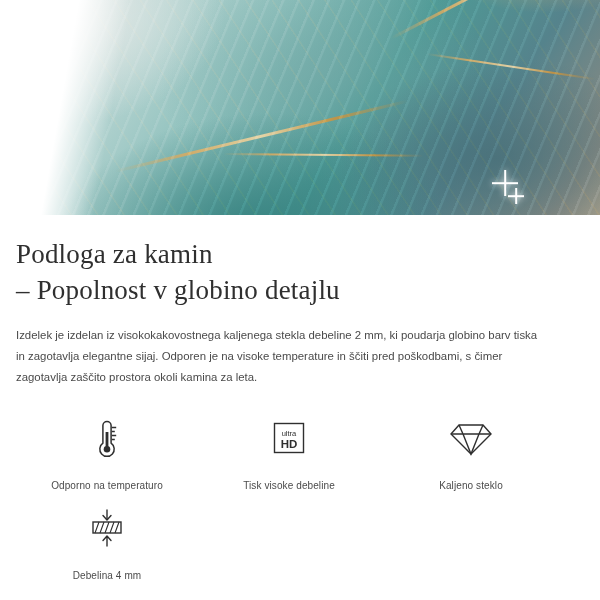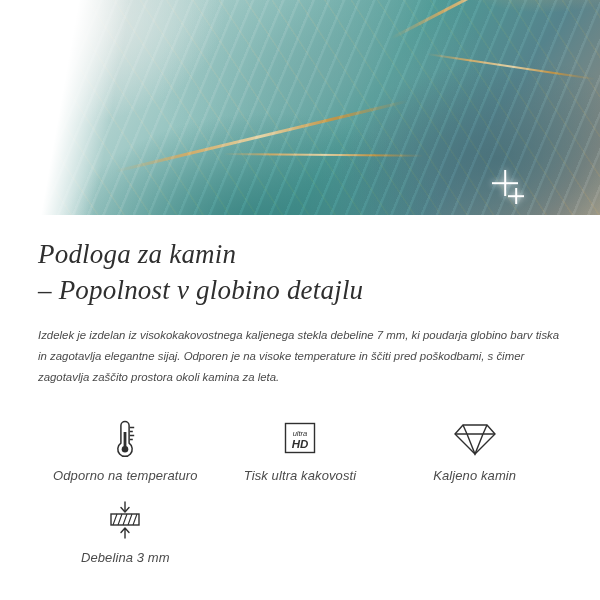--- a/index.html
+++ b/index.html
@@ -94,22 +94,21 @@
   }
   .sparkle::before { width: 26px; height: 1.6px; }
   .sparkle::after  { width: 1.6px; height: 26px; }
   .sp1 { left: 492px; top: 170px; }
   .sp2 { left: 508px; top: 188px; width: 16px; height: 16px; }
   .sp2::before { width: 16px; }
   .sp2::after  { height: 16px; }
 
   
   .content {
-    padding: 22px 38px 0 38px;
-    font-style: italic;
+    padding: 22px 38px 0 16px;
   }
   h1.title {
     margin: 0;
     font-family: "Liberation Serif", serif;
     font-weight: 400;
     font-size: 27px;
     line-height: 1.32;
     color: #2f2f2f;
     letter-spacing: .2px;
   }
@@ -136,22 +135,22 @@
     align-items: center;
     justify-content: flex-start;
   }
   .feature .ico {
     height: 46px;
     display: flex;
     align-items: center;
     justify-content: center;
   }
   .feature .cap {
-    margin-top: 7px;
-    font-size: 13px;
+    margin-top: 19px;
+    font-size: 10px;
     color: #4b4b4b;
     text-align: center;
     letter-spacing: .1px;
   }
   svg { display: block; }
 </style>
 </head>
 <body>
 
 <div class="page">
@@ -168,21 +167,21 @@
     <div class="sparkle sp1"></div>
     <div class="sparkle sp2"></div>
   </div>
 
   <div class="content">
     <h1 class="title">
       <span>Podloga za kamin</span>
       <span class="line2">– Popolnost v globino detajlu</span>
     </h1>
 
-    <p class="desc">Izdelek je izdelan iz visokokakovostnega kaljenega stekla debeline 7 mm, ki poudarja globino barv tiska in zagotavlja elegantne sijaj. Odporen je na visoke temperature in ščiti pred poškodbami, s čimer zagotavlja zaščito prostora okoli kamina za leta.</p>
+    <p class="desc">Izdelek je izdelan iz visokokakovostnega kaljenega stekla debeline 2 mm, ki poudarja globino barv tiska in zagotavlja elegantne sijaj. Odporen je na visoke temperature in ščiti pred poškodbami, s čimer zagotavlja zaščito prostora okoli kamina za leta.</p>
 
     <div class="features">
 
       <div class="feature">
         <div class="ico">
           <svg width="34" height="44" viewBox="0 0 34 44" fill="none" stroke="#2f2f2f" stroke-width="1.5">
             <path d="M17 5.5c-2.3 0-4.1 1.8-4.1 4.1v17.6a7.2 7.2 0 1 0 8.2 0V9.6c0-2.3-1.8-4.1-4.1-4.1z"></path>
             <circle cx="17" cy="33.2" r="3.3" fill="#2f2f2f" stroke="none"></circle>
             <rect x="15.6" y="16" width="2.8" height="15" fill="#2f2f2f" stroke="none"></rect>
             <path d="M21.8 11.5h4.4M21.8 15.5h3M21.8 19.5h4.4M21.8 23.5h3"></path>
@@ -192,44 +191,44 @@
       </div>
 
       <div class="feature">
         <div class="ico">
           <svg width="42" height="42" viewBox="0 0 42 42">
             <rect x="6.5" y="6.5" width="29" height="29" fill="none" stroke="#2f2f2f" stroke-width="1.4"></rect>
             <text x="21" y="19" text-anchor="middle" font-family="Liberation Sans, sans-serif" font-size="7.5" fill="#2f2f2f">ultra</text>
             <text x="21" y="31" text-anchor="middle" font-family="Liberation Sans, sans-serif" font-size="11.5" font-weight="bold" fill="#2f2f2f">HD</text>
           </svg>
         </div>
-        <div class="cap">Tisk ultra kakovosti</div>
+        <div class="cap">Tisk visoke debeline</div>
       </div>
 
 
       <div class="feature">
         <div class="ico">
           <svg width="44" height="38" viewBox="0 0 44 38" fill="none" stroke="#2f2f2f" stroke-width="1.4">
             <path d="M10 6h24l8 9-20 20L2 15l8-9z"></path>
             <path d="M2 15h40M10 6l4 9 8 20 8-20 4-9M14 15h16"></path>
           </svg>
         </div>
-        <div class="cap">Kaljeno kamin</div>
+        <div class="cap">Kaljeno steklo</div>
       </div>
 
 
       <div class="feature">
         <div class="ico">
           <svg width="44" height="42" viewBox="0 0 44 42" fill="none" stroke="#2f2f2f" stroke-width="1.4">
             <path d="M22 3v9" stroke-linecap="round"></path>
             <path d="M18 8.5l4 4.5 4-4.5" stroke-linecap="round" stroke-linejoin="round"></path>
             <rect x="8" y="15" width="28" height="11" fill="none"></rect>
             <path d="M10 26 L14 15M15 26 L19 15M20 26 L24 15M25 26 L29 15M30 26 L34 15" stroke-width="1.1"></path>
             <path d="M22 39v-9" stroke-linecap="round"></path>
             <path d="M18 33.5l4-4.5 4 4.5" stroke-linecap="round" stroke-linejoin="round"></path>
           </svg>
         </div>
-        <div class="cap">Debelina 3 mm</div>
+        <div class="cap">Debelina 4 mm</div>
       </div>
 
     </div>
   </div>
 </div>
 
 </body></html>

